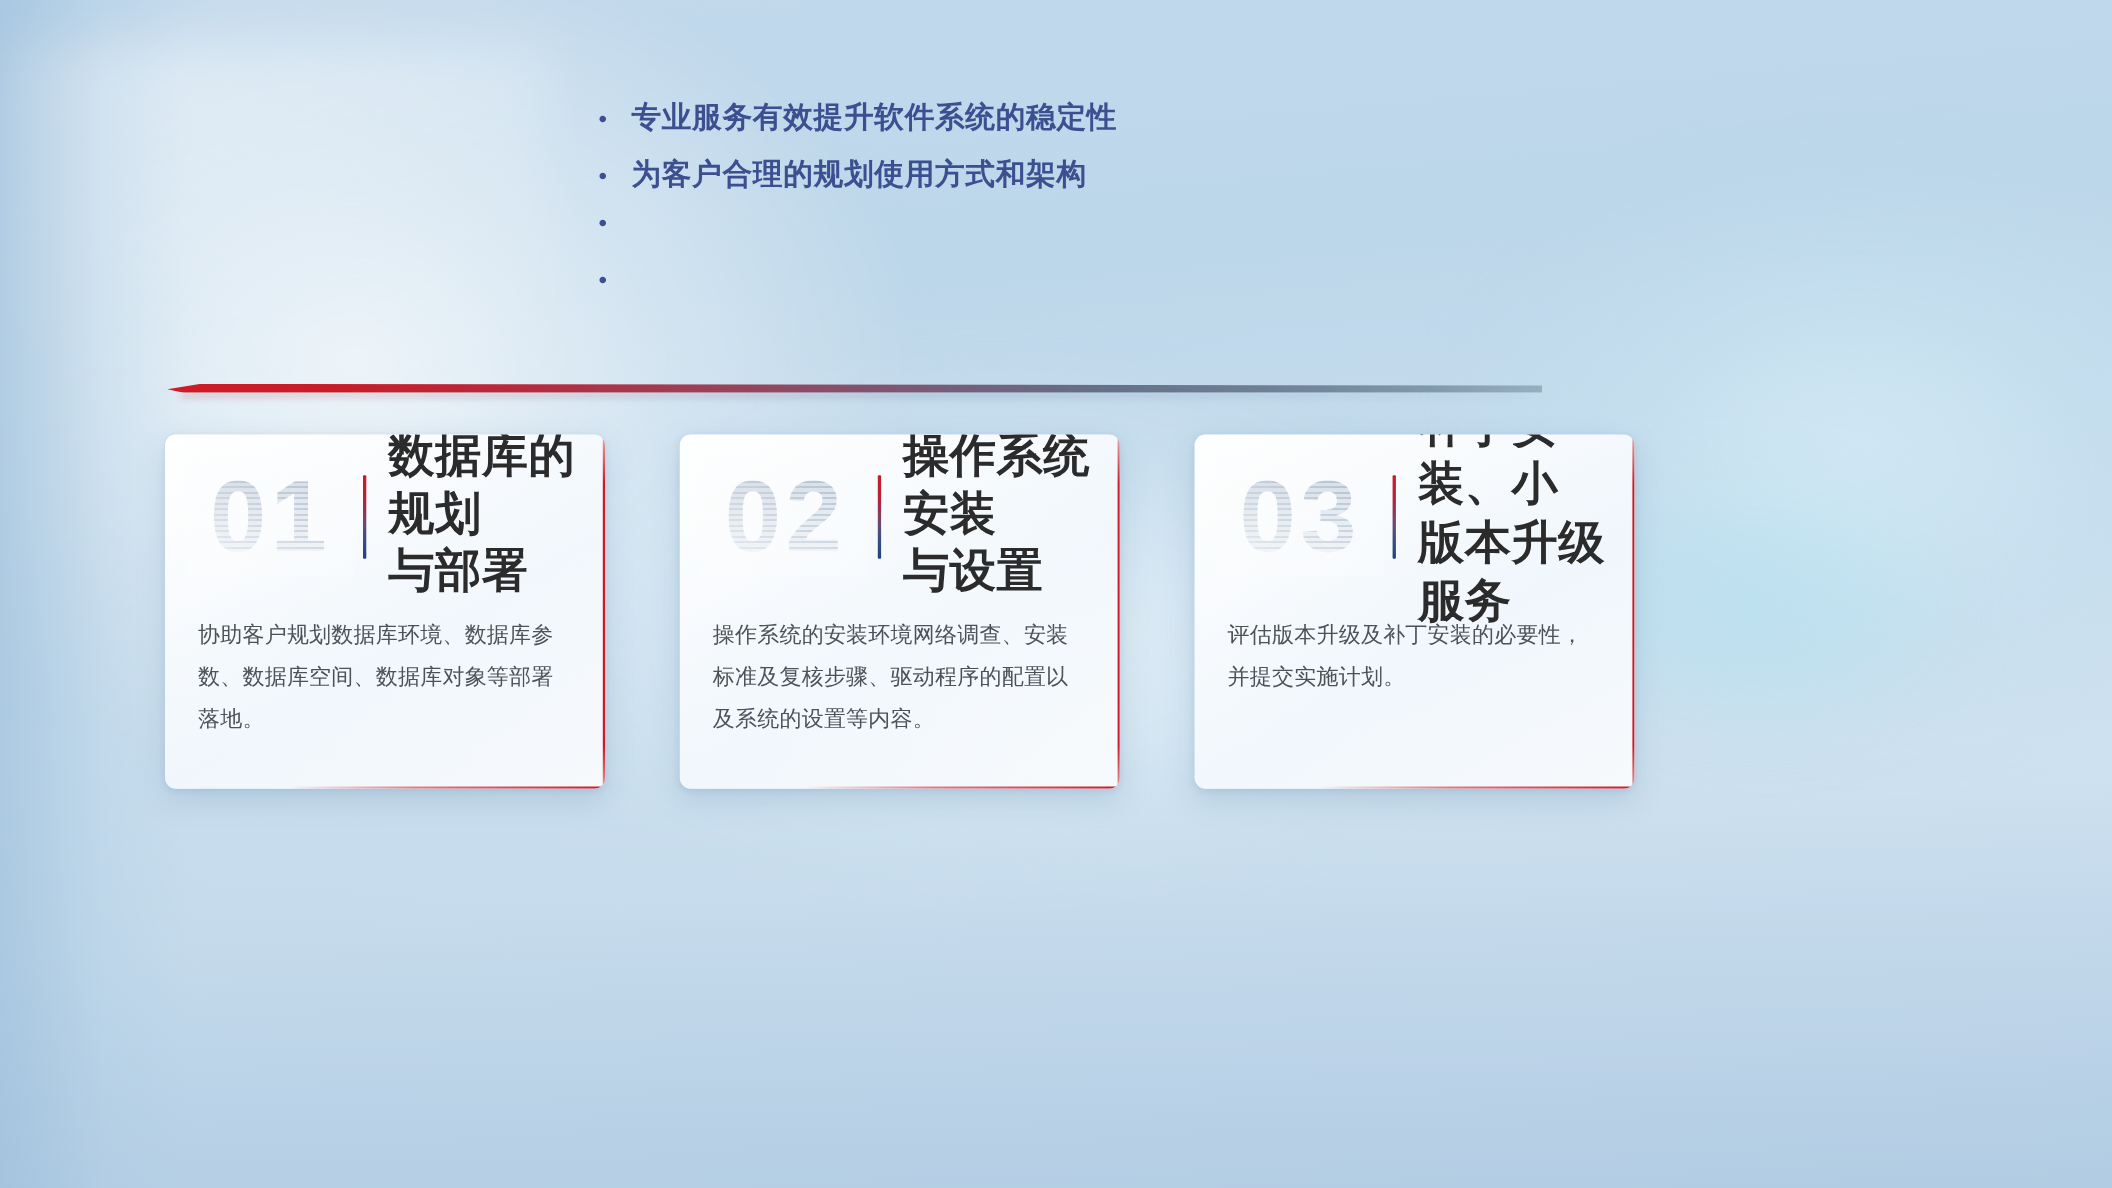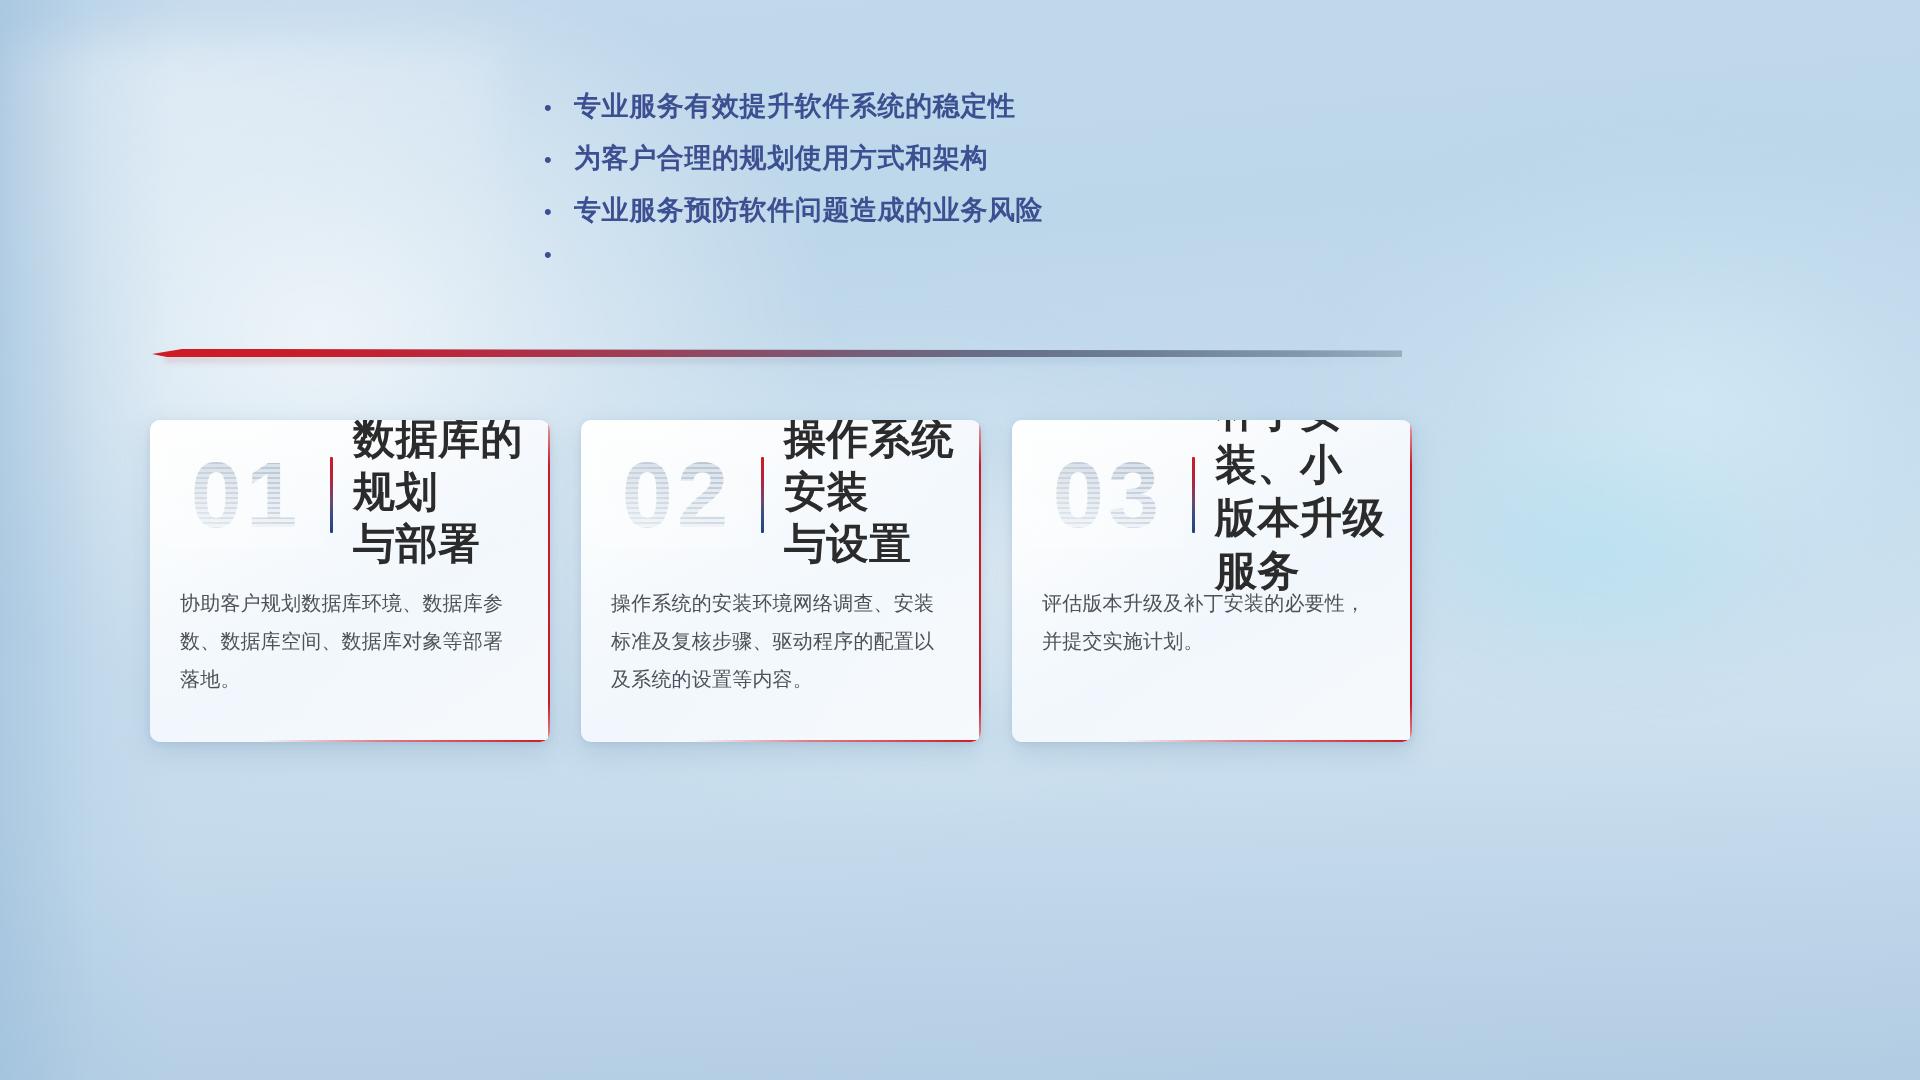--- a/index.html
+++ b/index.html
@@ -80,22 +80,22 @@
     border-radius:1px;
   }
   #divider-shadow {
     position:absolute; left:1%; top:13px; width:98%; height:5px;
     background:linear-gradient(90deg, rgba(160,20,30,0.18) 0%, rgba(90,110,140,0.20) 60%, rgba(150,175,195,0.05) 100%);
     filter:blur(3px);
   }
 
   
   #cards {
-    position:absolute; left:150px; top:420px;
-    display:flex; gap:31px;
+    position:absolute; left:150px; top:395px;
+    display:flex; gap:68px;
   }
   .card {
     position:relative;
     width:400px; height:322px;
     border-radius:10px;
     background:linear-gradient(150deg,
       rgba(255,255,255,0.96) 0%,
       rgba(250,252,254,0.93) 30%,
       rgba(244,249,253,0.92) 58%,
       rgba(249,251,253,0.95) 100%);
@@ -191,21 +191,20 @@
   <div class="bullet-row">
     <span class="bullet-dot">•</span>
     <span class="bullet-text">专业服务有效提升软件系统的稳定性</span>
   </div>
   <div class="bullet-row">
     <span class="bullet-dot">•</span>
     <span class="bullet-text">为客户合理的规划使用方式和架构</span>
   </div>
   <div class="bullet-row">
     <span class="bullet-dot">•</span>
-    <span class="bullet-text">专业服务预防软件问题造成的业务风险</span>
   </div>
   <div class="bullet-row">
     <span class="bullet-dot">•</span>
   </div>
 </div>
 
 <div id="divider-wrap">
   <div id="divider-shadow"></div>
   <div id="divider-bar"></div>
 </div>

